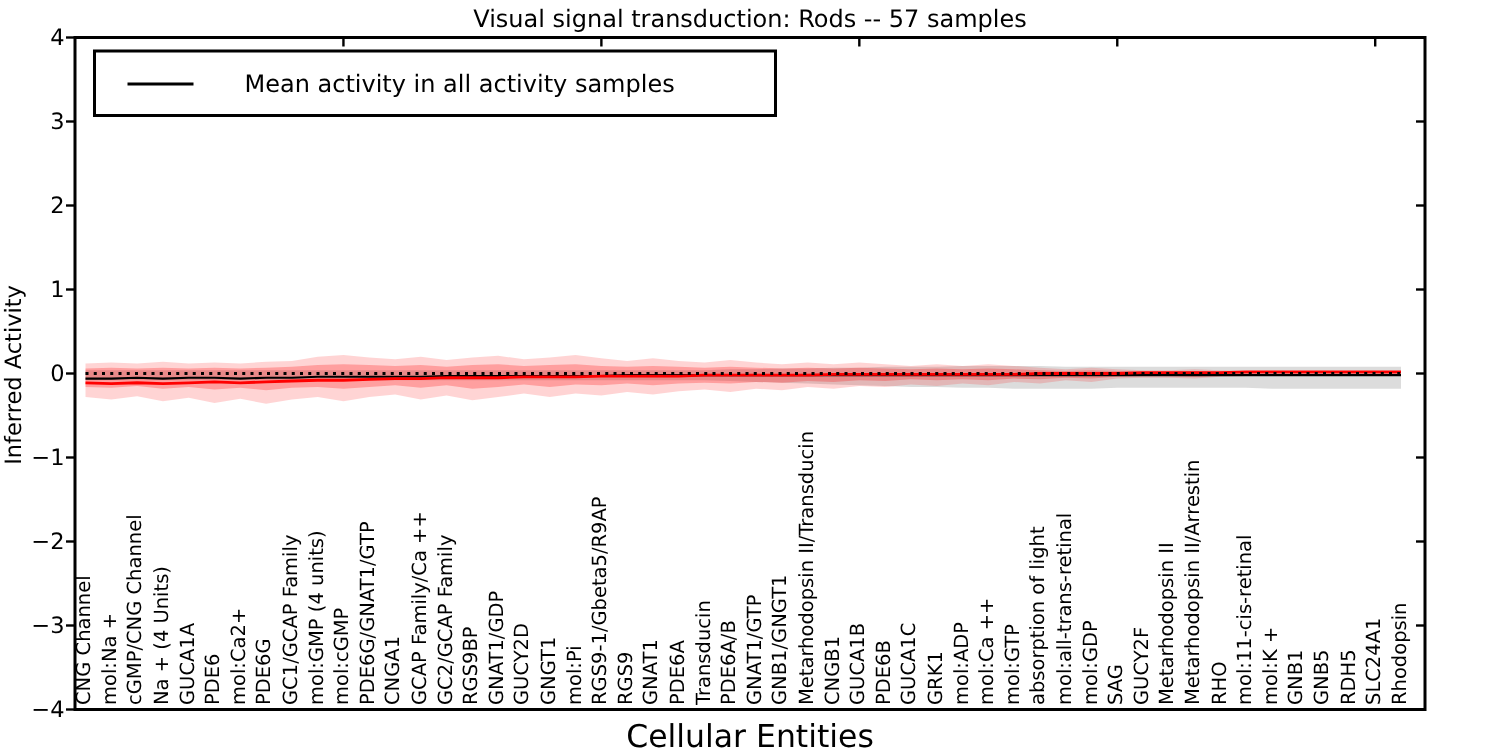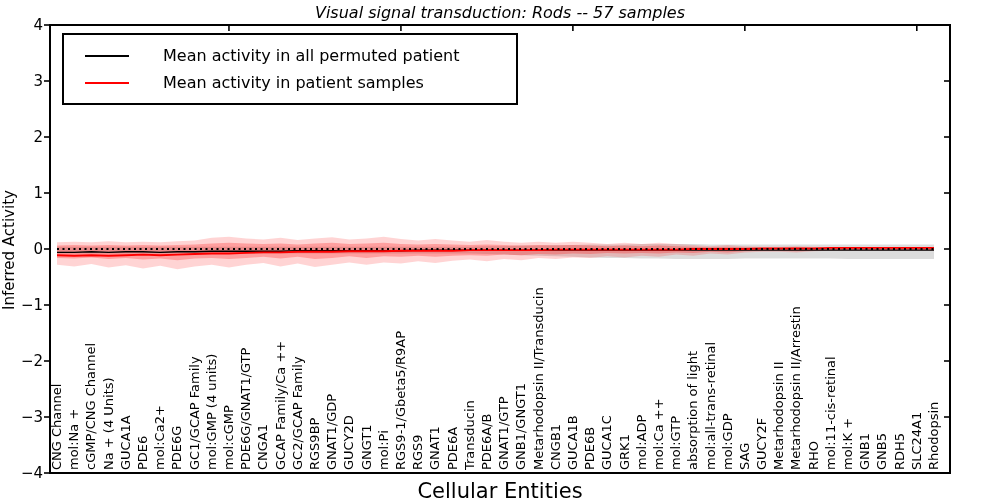--- a/index.html
+++ b/index.html
@@ -1,21 +1,21 @@
 <!DOCTYPE html>
 <html><head>
 <meta charset="utf-8">
 <style>
   html,body{margin:0;padding:0;background:#fff;}
   #fig{
     position:relative;width:1000px;height:500px;background:#ffffff;
     font-family:"DejaVu Sans","Liberation Sans",sans-serif;color:#000;overflow:hidden;
   }
   #plot-svg{position:absolute;left:0;top:0;}
-  .title{position:absolute;left:50px;top:3px;width:900px;text-align:center;font-size:16px;font-style:italic;}
+  .title{position:absolute;left:50px;top:3px;width:900px;text-align:center;font-size:16px;}
   .xlabel{position:absolute;left:50px;top:479px;width:900px;text-align:center;font-size:21px;}
   .ylabel{position:absolute;left:9px;top:250px;transform:translate(-50%,-50%) rotate(-90deg);white-space:nowrap;font-size:15px;}
   .ytick{position:absolute;left:0;width:43px;text-align:right;font-size:15px;line-height:18px;}
   .xcat{position:absolute;transform-origin:0 0;transform:rotate(-90deg);white-space:nowrap;font-size:13px;line-height:14px;}
   #legend{
     position:absolute;left:62px;top:33px;width:456px;box-sizing:border-box;
     border:2px solid #000;background:#fff;padding:7px 0 7px 21px;
   }
   .legend-row{display:flex;align-items:center;height:27px;}
   .legend-line{width:44px;height:0;border-top:2px solid #000;margin-right:34px;flex:0 0 auto;}
@@ -124,20 +124,16 @@
       <div class="xcat" style="left: 858.2px; top: 470px;">GNB1</div>
       <div class="xcat" style="left: 875.4px; top: 470px;">GNB5</div>
       <div class="xcat" style="left: 892.6px; top: 470px;">RDH5</div>
       <div class="xcat" style="left: 909.8px; top: 470px;">SLC24A1</div>
       <div class="xcat" style="left: 927px; top: 470px;">Rhodopsin</div>
     </div>
 
   <div id="legend">
     <div class="legend-row">
       <span class="legend-line" style="border-top-color: rgb(0, 0, 0);"></span>
-      <span class="legend-label">Mean activity in all permuted patient</span>
-    </div>
-    <div class="legend-row">
-      <span class="legend-line" style="border-top-color: rgb(255, 0, 0);"></span>
-      <span class="legend-label">Mean activity in patient samples</span>
+      <span class="legend-label">Mean activity in all activity samples</span>
     </div>
   </div>
 </div>
 
 </body></html>

